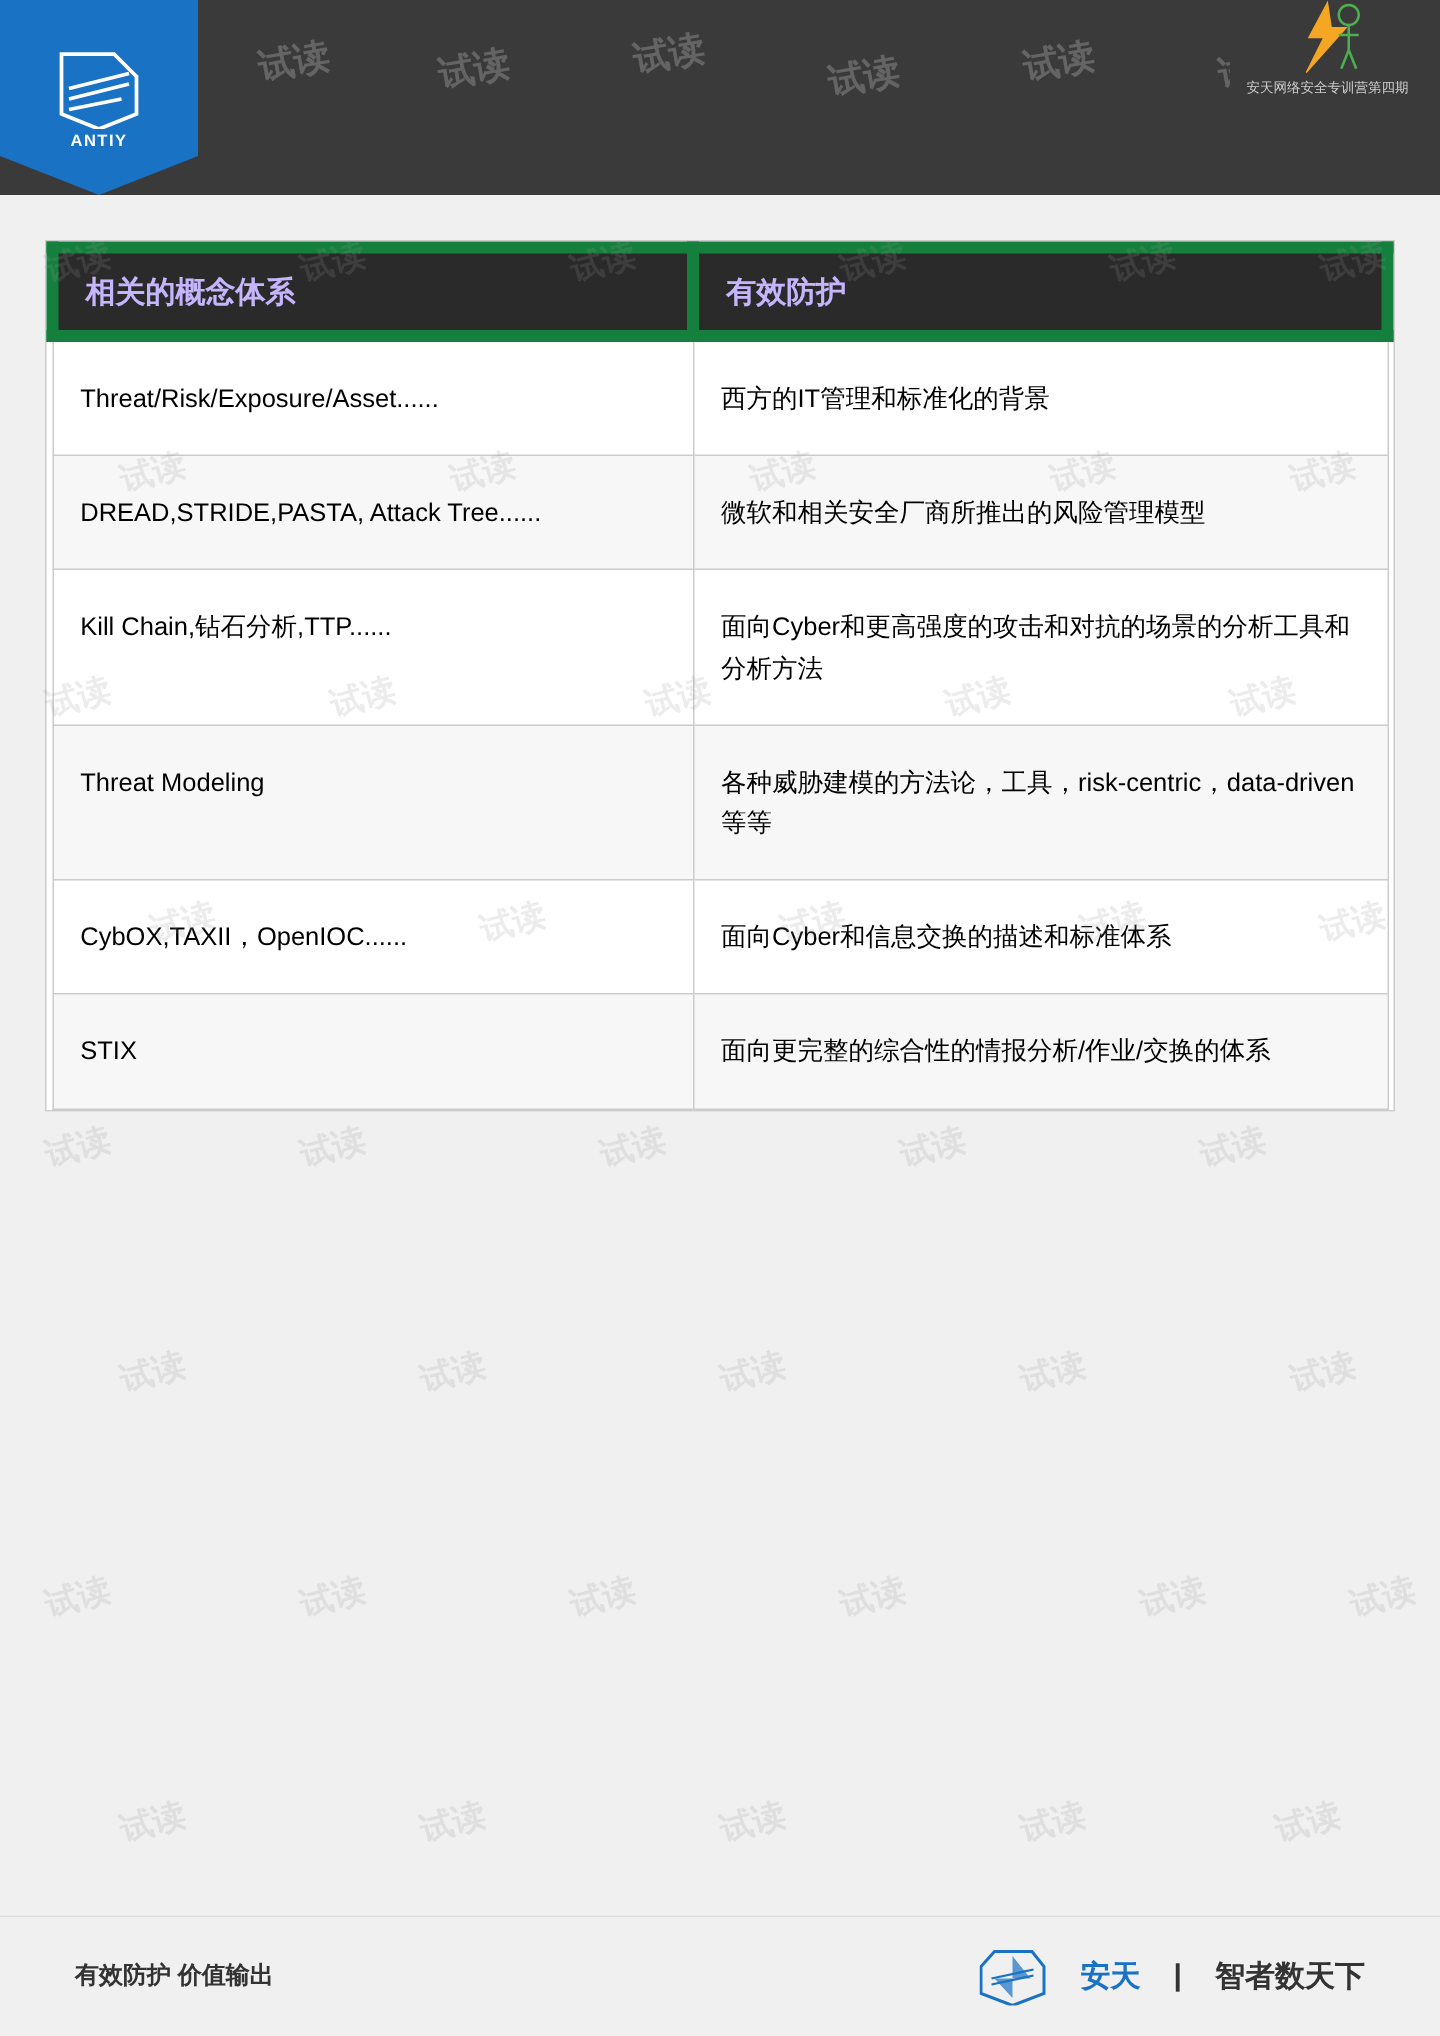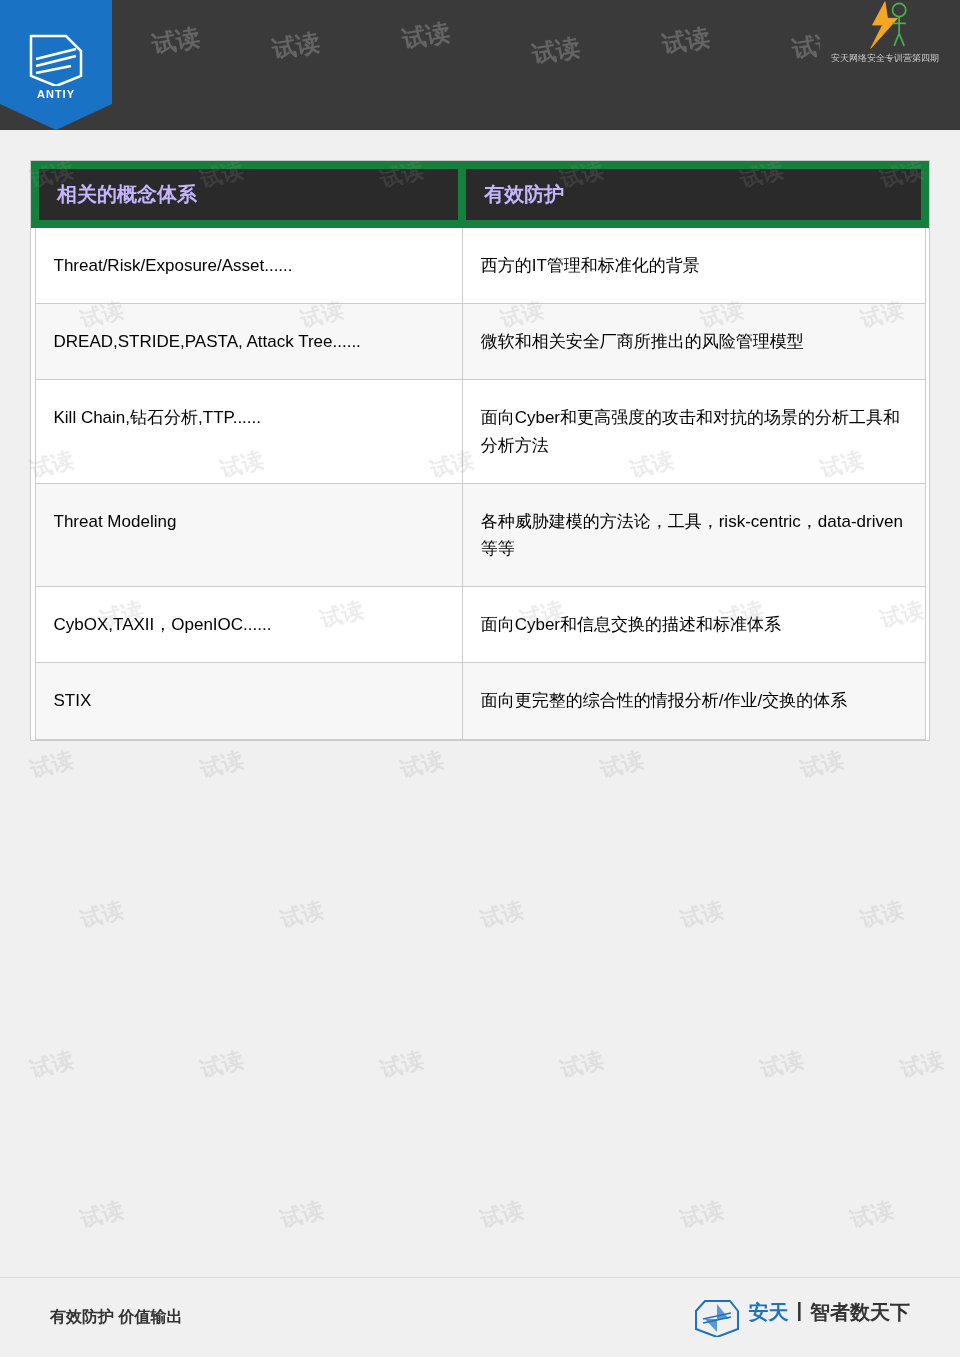--- a/index.html
+++ b/index.html
@@ -17,21 +17,21 @@
     .header {
       width: 100%;
       height: 130px;
       background: #3a3a3a;
       position: relative;
       display: flex;
       align-items: center;
     }
 
     .logo-box {
-      width: 112px;
+      width: 132px;
       height: 130px;
       background: #1a72c4;
       display: flex;
       flex-direction: column;
       align-items: center;
       justify-content: center;
       clip-path: polygon(0 0, 100% 0, 100% 80%, 50% 100%, 0 80%);
       flex-shrink: 0;
     }
 
@@ -148,21 +148,22 @@
     }
 
     .footer-left {
       font-size: 16px;
       color: #333;
       font-weight: bold;
     }
 
     .footer-right {
       display: flex;
-      gap: 8px;
+      align-items: center;
+      gap: 22px;
     }
 
     .footer-brand {
       font-size: 20px;
       font-weight: bold;
       color: #1a72c4;
     }
 
     .footer-brand-sep {
       font-size: 20px;

